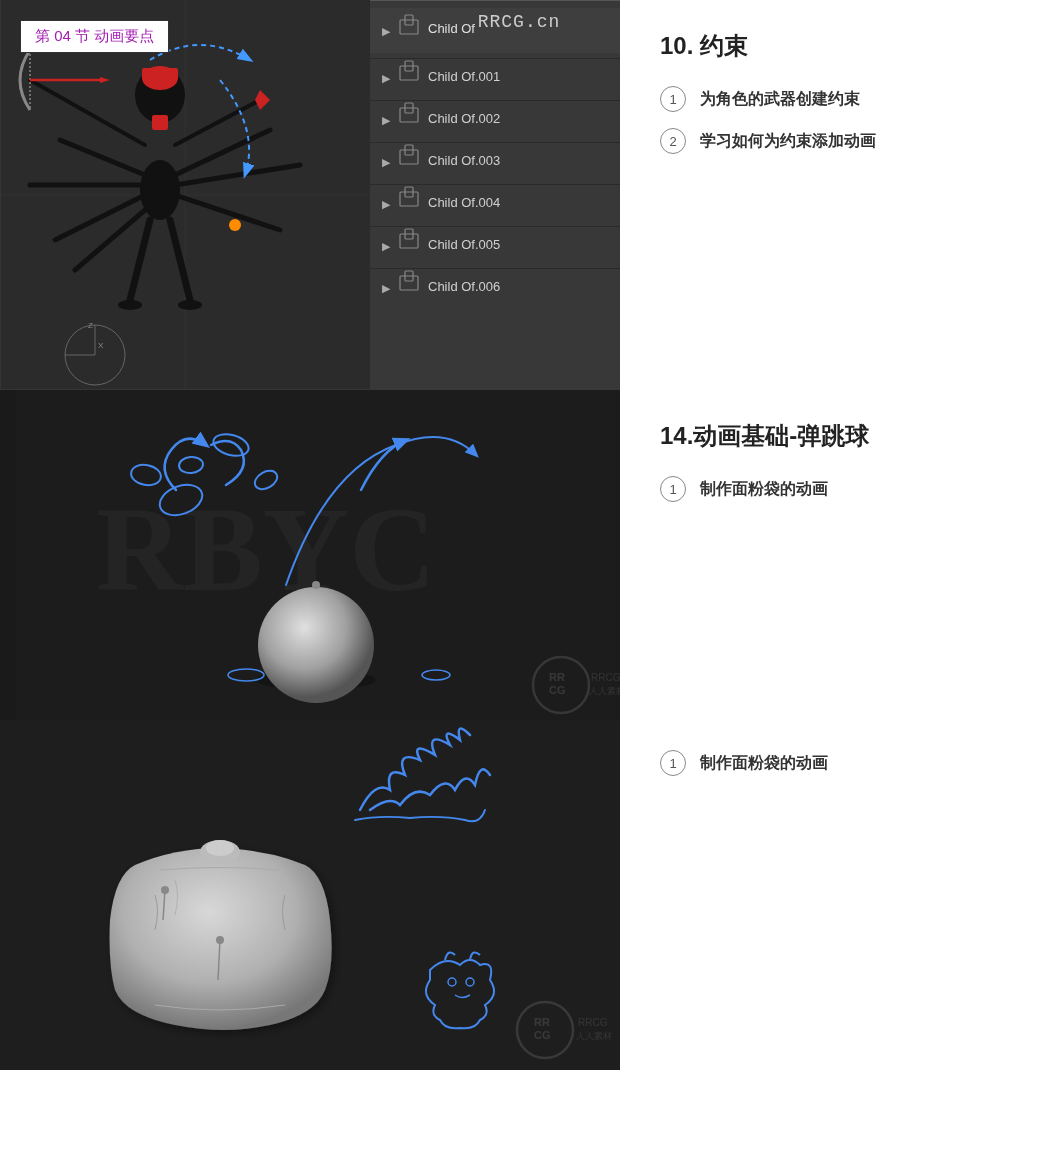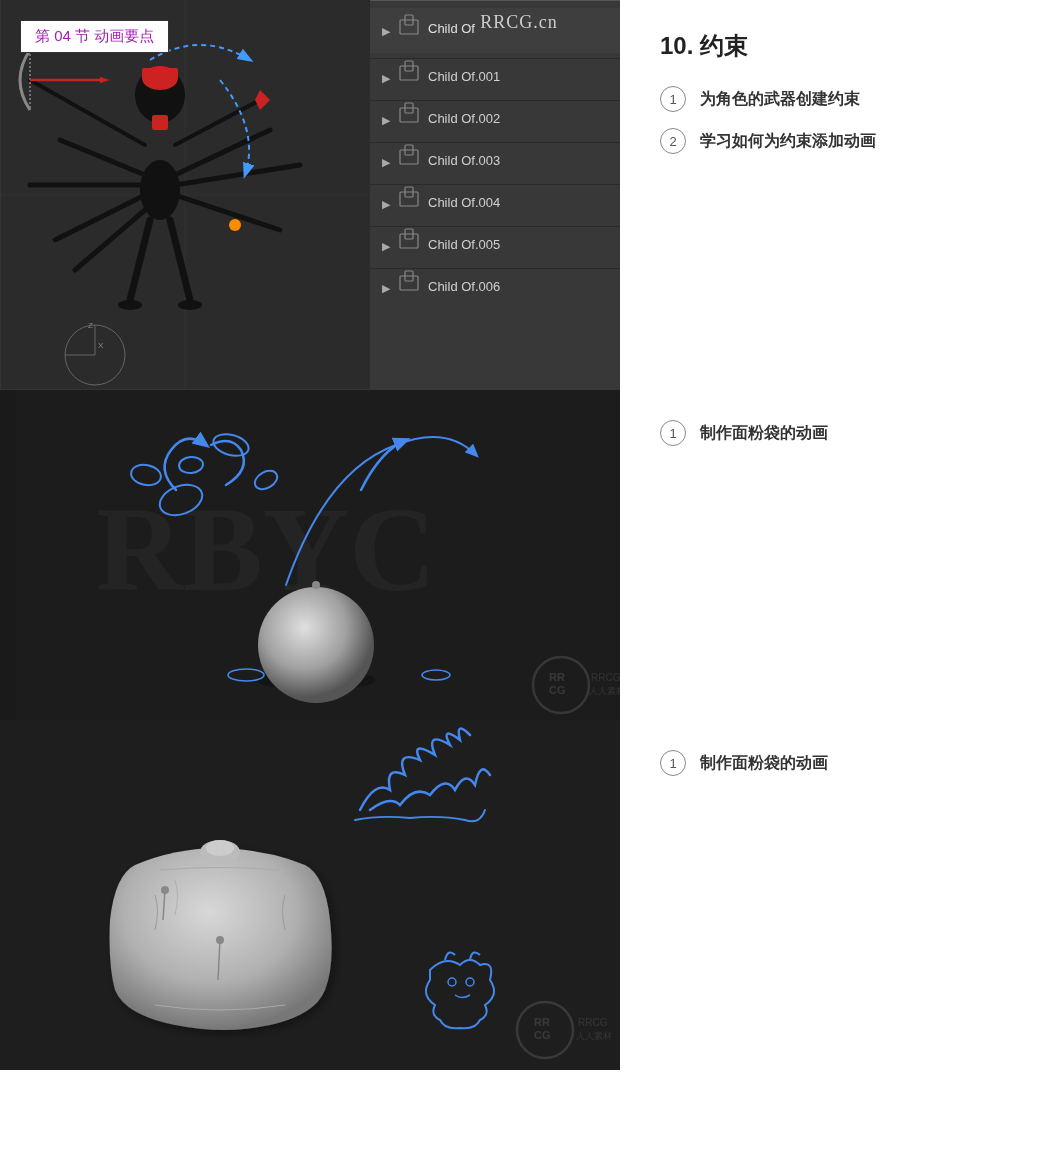--- a/index.html
+++ b/index.html
@@ -17,21 +17,21 @@
       overflow-x: hidden;
     }
 
     .watermark-top {
       position: absolute;
       top: 12px;
       left: 50%;
       transform: translateX(-50%);
       color: #cccccc;
       font-size: 18px;
-      font-family: Liberation Serif, serif;
+      font-family: Liberation Mono, monospace;
       letter-spacing: 1px;
       z-index: 10;
       user-select: none;
     }
 
     .section-badge {
       position: absolute;
       top: 20px;
       left: 20px;
       background: white;
@@ -320,20 +320,21 @@
 
       <circle cx="545" cy="295" r="28" stroke="rgba(255,255,255,0.12)" stroke-width="2.5" fill="none"></circle>
       <text x="533" y="291" fill="rgba(255,255,255,0.12)" font-size="11" font-family="Arial" font-weight="bold">RR</text>
       <text x="533" y="304" fill="rgba(255,255,255,0.12)" font-size="11" font-family="Arial" font-weight="bold">CG</text>
       <text x="575" y="291" fill="rgba(255,255,255,0.10)" font-size="10" font-family="Arial">RRCG</text>
       <text x="573" y="304" fill="rgba(255,255,255,0.10)" font-size="9" font-family="Arial">人人素材</text>
     </svg>
   </div>
 
   <div class="lesson-info">
+    <div class="lesson-title">14.动画基础-弹跳球</div>
     <ul class="lesson-points">
       <li class="lesson-point">
         <div class="point-number">1</div>
         <span class="point-text">制作面粉袋的动画</span>
       </li>
     </ul>
   </div>
 </div>
 
 <div class="lesson-item">

